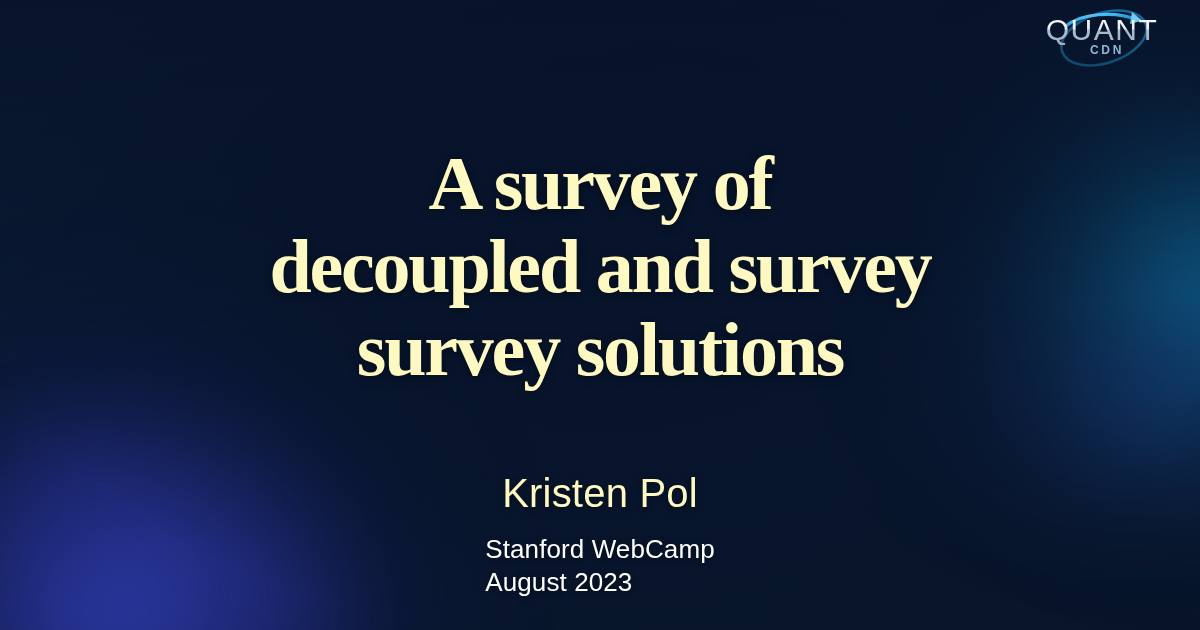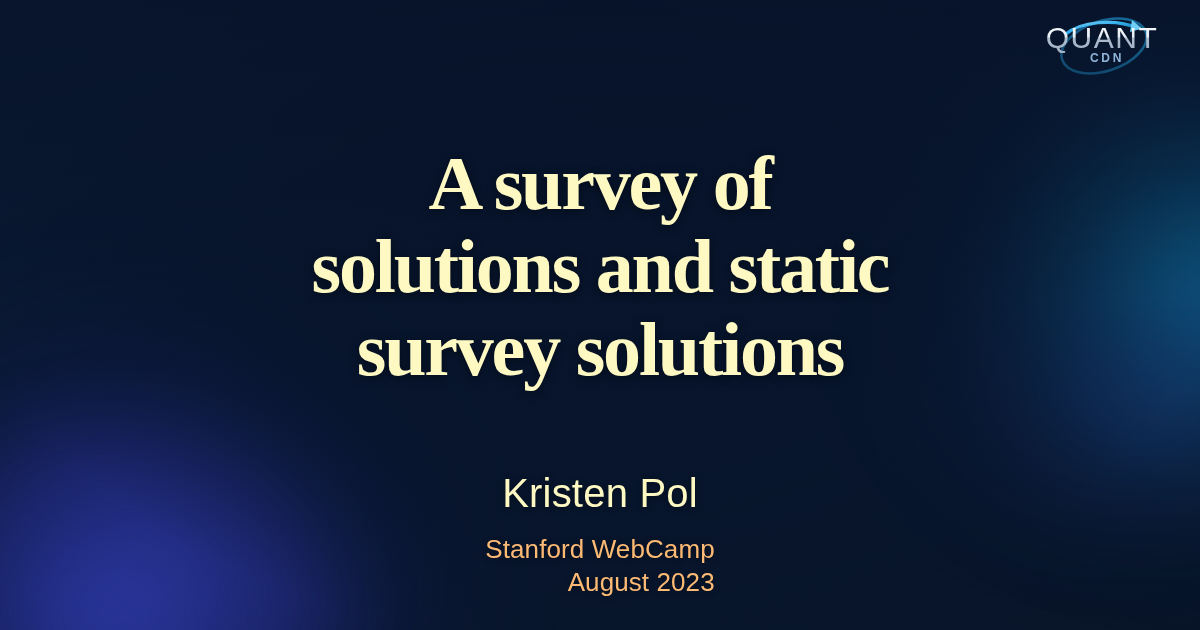--- a/index.html
+++ b/index.html
@@ -100,21 +100,21 @@
   .bg-top-dark {
     position: absolute;
     left: 0; right: 0; top: 0;
     height: 300px;
     background: linear-gradient(to bottom, rgba(6,18,40,0.72), rgba(6,18,40,0));
   }
 
   
   .logo {
     position: absolute;
-    top: 16px;
+    top: 8px;
     right: 14px;
     width: 168px;
     height: 62px;
     z-index: 5;
   }
   .logo svg { display: block; width: 168px; height: 62px; }
 
   
   .content {
     position: absolute;
@@ -152,22 +152,22 @@
     font-size: 40px;
     font-weight: normal;
     letter-spacing: 0.2px;
     text-align: center;
     text-shadow: 0 1px 6px rgba(0,0,0,0.45);
   }
 
   .meta {
     margin: 0;
     margin-top: 17px;
-    text-align: right;
-    color: #fdba74;
+    text-align: left;
+    color: #ffffff;
     font-size: 26px;
     font-weight: normal;
     line-height: 1.30;
     letter-spacing: 0.1px;
     text-shadow: 0 1px 6px rgba(0,0,0,0.45);
   }
   .meta span { display: block; }
 </style>
 </head>
 <body>
@@ -213,21 +213,21 @@
       <text x="84" y="32" text-anchor="middle" font-family="Liberation Sans, DejaVu Sans, sans-serif" font-size="30" font-weight="normal" letter-spacing="1.5" fill="url(#wordGrad)">QUANT</text>
 
       <text x="89" y="46" text-anchor="middle" font-family="Liberation Sans, DejaVu Sans, sans-serif" font-size="12" font-weight="bold" letter-spacing="2.6" fill="#8fb6d8">CDN</text>
     </svg>
   </div>
 
   <div class="content">
 
     <h1 class="title">
       <span class="title-line title-line-1">A survey of</span>
-      <span class="title-line title-line-2">solutions and static</span>
+      <span class="title-line title-line-2">decoupled and survey</span>
       <span class="title-line title-line-3">survey solutions</span>
     </h1>
 
     <p class="author">Kristen Pol</p>
 
     <div class="meta">
       <span>Stanford WebCamp</span>
       <span>August 2023</span>
     </div>
 

